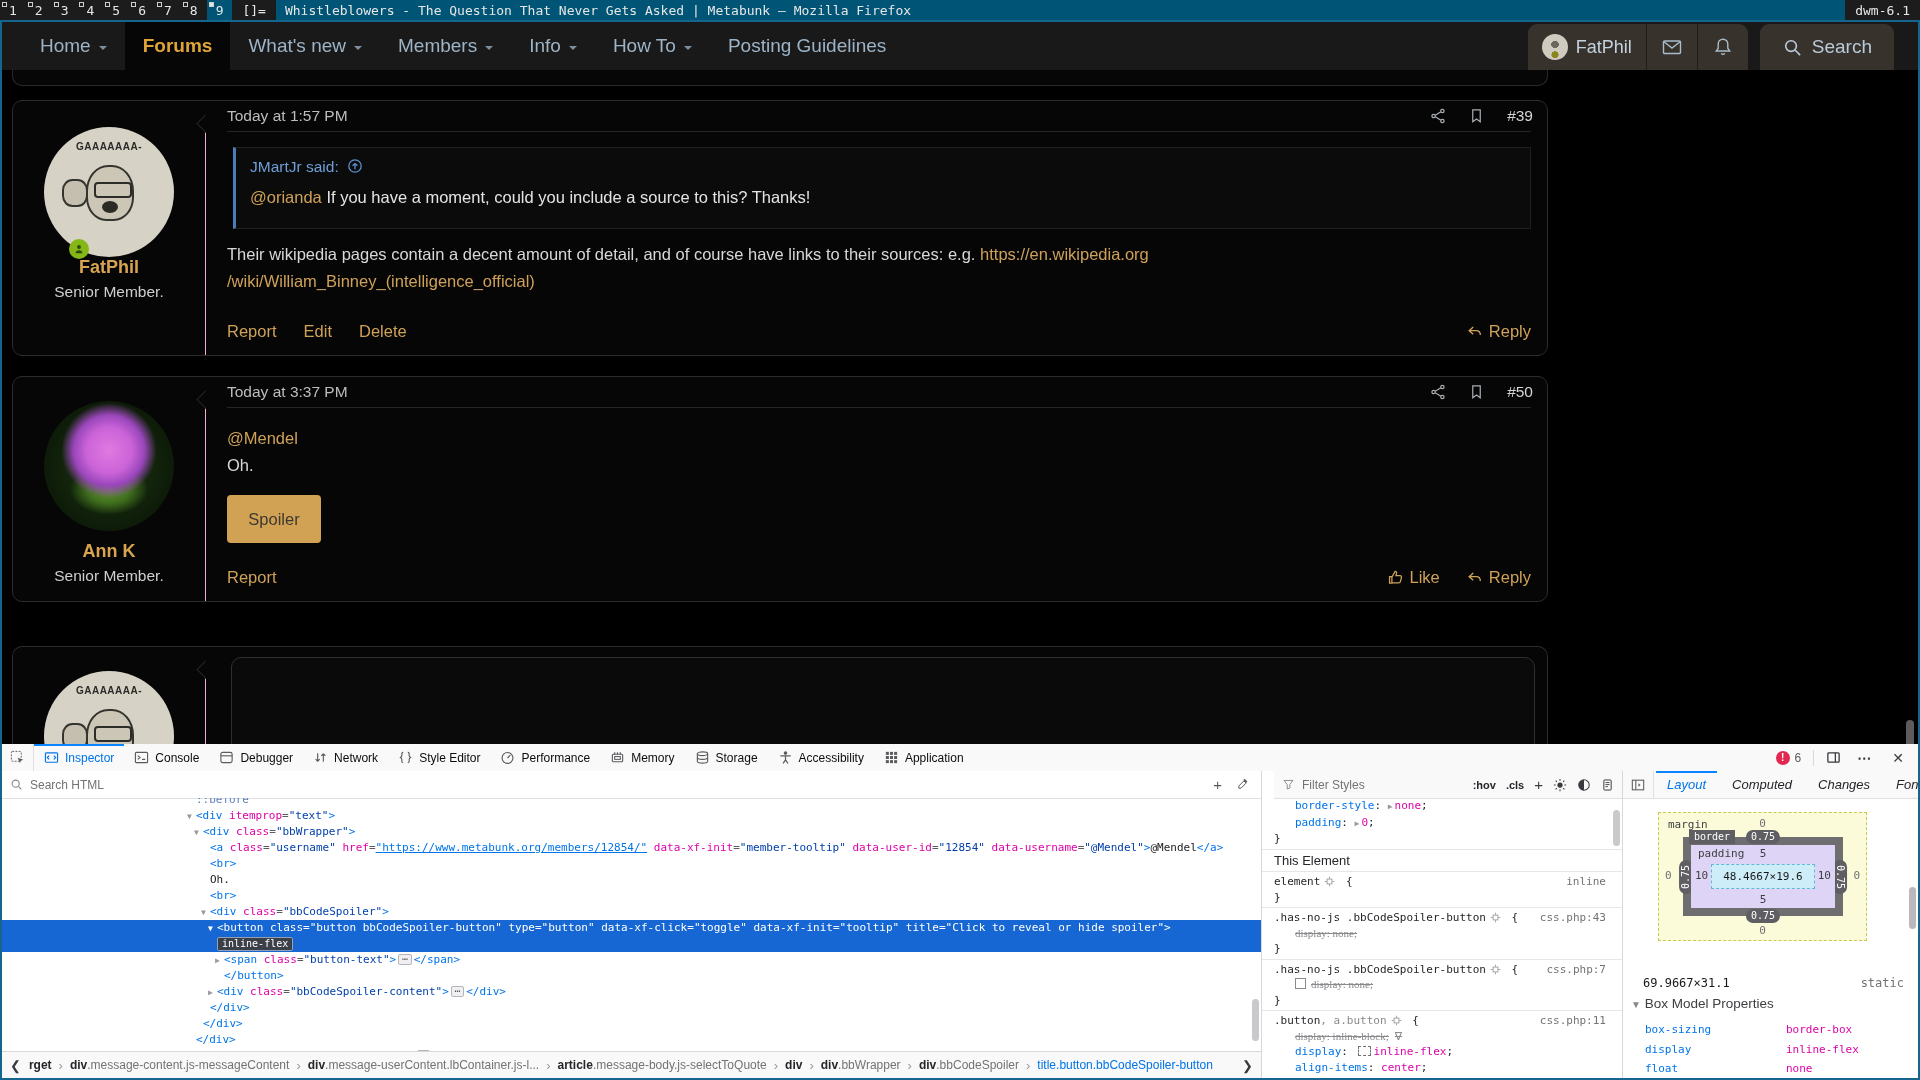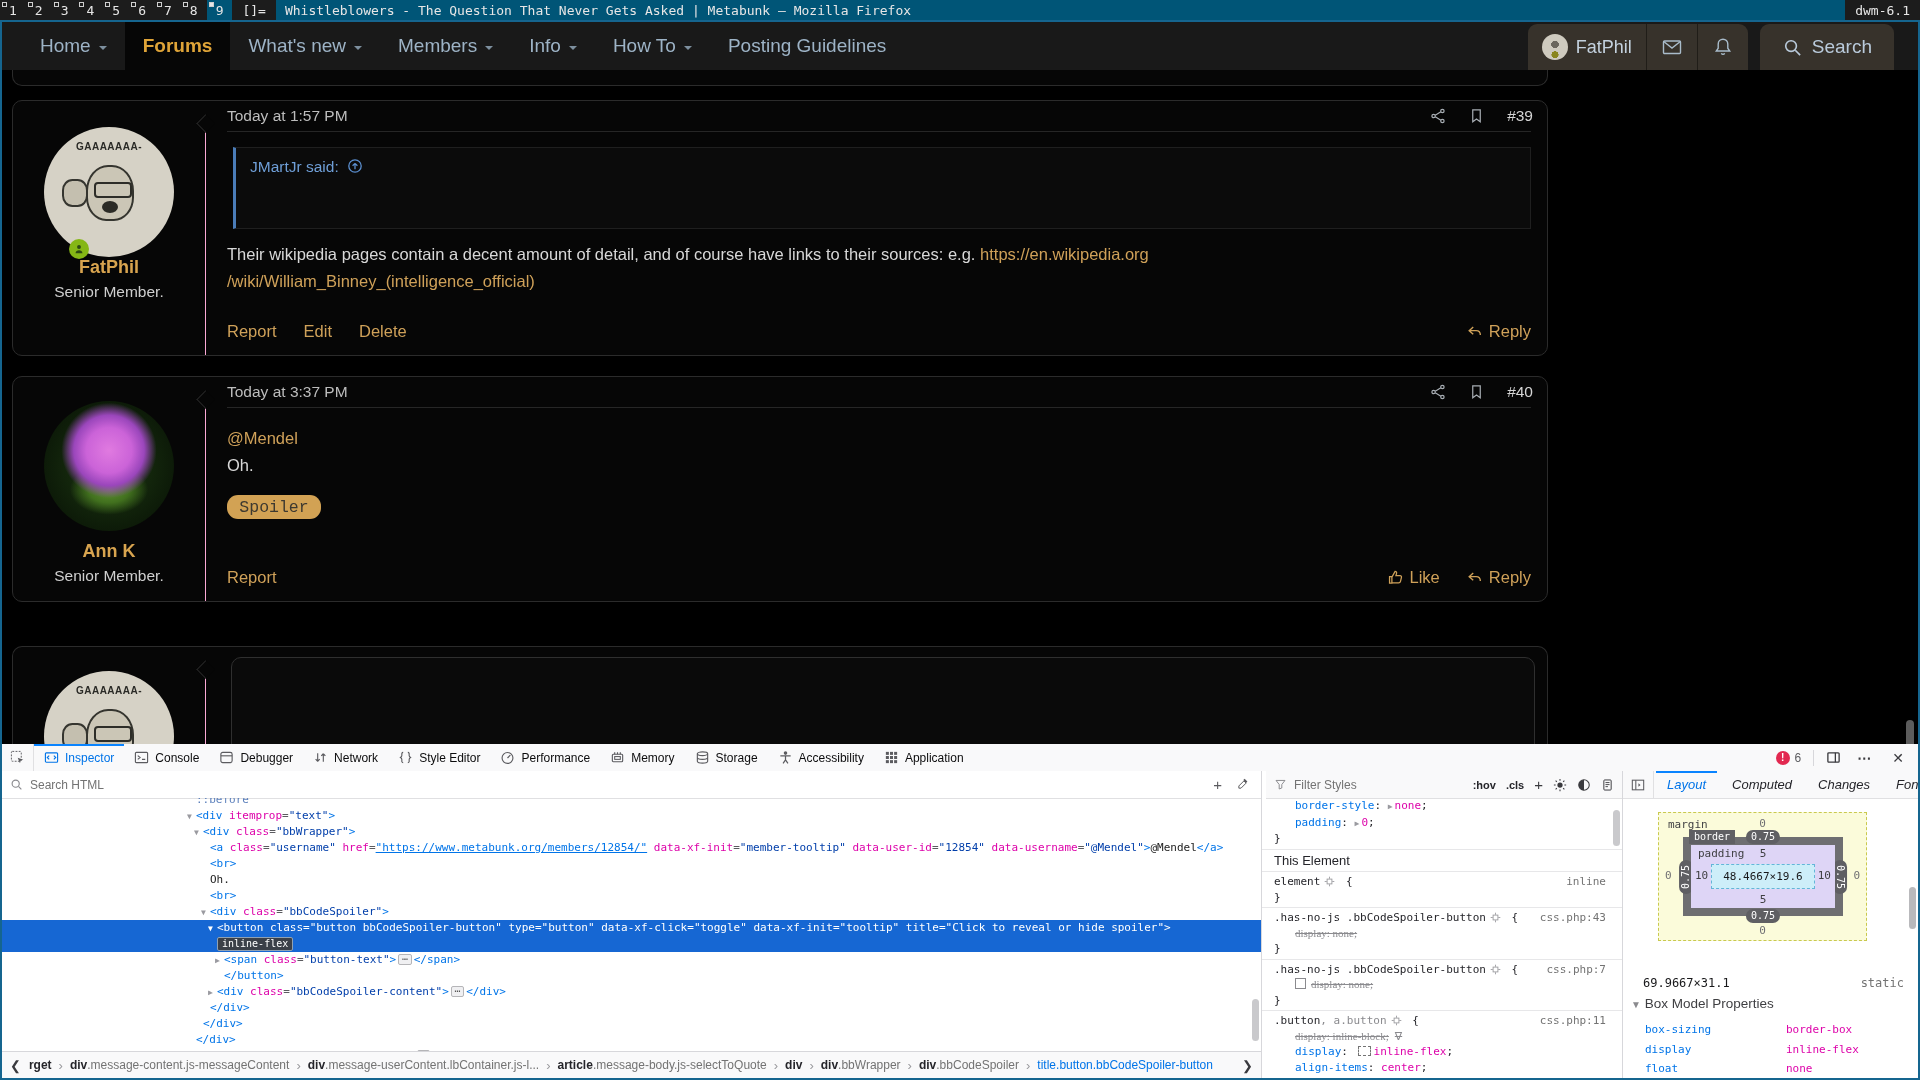--- a/index.html
+++ b/index.html
@@ -59,22 +59,22 @@
   .phline{position:absolute;left:214px;right:16px;top:30px;border-top:1px solid #262626;}
   .pbody{position:absolute;left:214px;right:16px;color:#d8d8d8;font-size:16.5px;line-height:27px;}
   .goldlink{color:#cfa159;cursor:pointer;text-decoration:none;}
   .quote{position:absolute;left:220px;right:16px;top:46px;height:82px;background:#0b0b0b;border:1px solid #1f1f1f;
          border-left:3px solid #4a7cb8;box-sizing:border-box;padding:10px 14px;}
   .quote .qattr{color:#6f9fd8;font-size:15.5px;display:flex;align-items:flex-start;gap:8px;}
   .quote .qtext{margin-top:12px;color:#e4e4e4;font-size:16.5px;}
   .actions{position:absolute;left:214px;right:16px;display:flex;align-items:center;gap:27px;font-size:16.5px;}
   .actions .right{margin-left:auto;display:flex;align-items:center;gap:26px;}
   .actlink{display:flex;align-items:center;gap:6px;color:#cfa159;cursor:pointer;}
-  .spoilerbtn{position:absolute;left:214px;width:94px;height:24px;background:#d2a254;border:none;border-radius:11px;
-              color:#3d3930;font-size:16.5px;font-family:Liberation Mono, monospace;cursor:pointer;}
+  .spoilerbtn{position:absolute;left:214px;width:94px;height:48px;background:#d2a254;border:none;border-radius:4px;
+              color:#3d3930;font-size:16.5px;font-family:Liberation Sans, sans-serif;cursor:pointer;}
   .editorbox{position:absolute;left:218px;right:12px;top:10px;height:110px;background:#0a0a0a;border:1px solid #2f2f2f;border-radius:10px;}
   .vscroll{position:absolute;right:4px;top:650px;width:8px;height:44px;background:#5c5c5c;border-radius:4px;}
   
   .devtools{position:absolute;left:0;right:0;top:722px;bottom:0;background:#fff;color:#0c0c0d;font-size:12px;}
   .dt-toolbar{position:absolute;top:0;left:0;right:0;height:27px;background:#f9f9fa;border-bottom:1px solid #d7d7db;
               display:flex;align-items:stretch;}
   .dt-pick{display:flex;align-items:center;padding:0 8px;border-right:1px solid #e0e0e2;}
   .dt-tab{display:flex;align-items:center;gap:6px;padding:0 10px;color:#0c0c0d;position:relative;cursor:pointer;}
   .dt-tab.active{color:#0074e8;}
   .dt-tab.active::before{content:"";position:absolute;top:0;left:0;right:0;height:2px;background:#0a84ff;}
@@ -113,21 +113,21 @@
           display:flex;align-items:center;overflow:hidden;font-size:12px;}
   .crumb{display:flex;align-items:center;white-space:nowrap;cursor:pointer;}
   .crumb .ctag{color:#25252a;font-weight:bold;}
   .crumb .ccls{color:#737373;}
   .crumb.active .ctag,.crumb.active .ccls{color:#0074e8;font-weight:normal;}
   .csep{color:#9a9a9e;margin:0 7px;font-size:13px;}
   .cnav{padding:0 8px;color:#3a3a3e;font-size:13px;}
   .cnav.rightpin{margin-left:auto;}
   
   .rulespane{position:absolute;left:1260px;top:27px;bottom:0;width:361px;border-right:1px solid #d7d7db;box-sizing:border-box;background:#fff;overflow:hidden;}
-  .filterrow{position:absolute;top:0;left:4px;right:0;height:27px;border-bottom:1px solid #e0e0e2;display:flex;align-items:center;color:#737373;background:#f9f9fa;}
+  .filterrow{position:absolute;top:0;left:12px;right:0;height:27px;border-bottom:1px solid #e0e0e2;display:flex;align-items:center;color:#737373;background:#f9f9fa;}
   .filterrow .ficons{margin-left:auto;display:flex;align-items:center;gap:10px;padding-right:8px;color:#0c0c0d;}
   .filterrow .tog{font-weight:bold;font-size:11px;color:#25252a;}
   .rulesbody{position:absolute;top:27px;left:0;right:0;bottom:0;font:11px "DejaVu Sans Mono",monospace;line-height:15.5px;overflow:hidden;}
   .rline{white-space:nowrap;position:relative;padding-left:12px;}
   .rline.decl{padding-left:33px;}
   .rline .rright{position:absolute;right:16px;top:0;color:#737373;}
   .rp{color:#0074e8;}
   .rv{color:#dd00a9;}
   .rsel{color:#25252a;}
   .rselg{color:#8a8a8e;}
@@ -334,20 +334,23 @@
         <div class="quote">
           <div class="qattr">
             <span>JMartJr said:</span>
             <span class="icon">
               <svg width="16" height="16" viewBox="0 0 16 16">
                   <circle cx="8" cy="8" r="6.2" fill="none" stroke="#5b8fd0" stroke-width="1.3"></circle>
                   <path d="M8 11.2V5.4M8 5.4L5.6 7.8M8 5.4l2.4 2.4" fill="none" stroke="#5b8fd0" stroke-width="1.3"></path>
                 </svg>
             </span>
           </div>
+          <div class="qtext">
+            <a class="goldlink">@orianda</a><span> If you have a moment, could you include a source to this? Thanks!</span>
+          </div>
         </div>
         <div class="pbody" style="top:140px;">
           <span>Their wikipedia pages contain a decent amount of detail, and of course have links to their sources: e.g. </span><a class="goldlink">https://en.wikipedia.org</a><br>
           <a class="goldlink">/wiki/William_Binney_(intelligence_official)</a>
         </div>
         <div class="actions" style="bottom:14px;">
           <a class="actlink">Report</a>
           <a class="actlink">Edit</a>
           <a class="actlink">Delete</a>
           <span class="right">
@@ -379,21 +382,21 @@
                   <circle cx="3.6" cy="8" r="1.7" fill="none" stroke="#a7adb3" stroke-width="1.2"></circle>
                   <circle cx="12.4" cy="13" r="1.7" fill="none" stroke="#a7adb3" stroke-width="1.2"></circle>
                   <path d="M5.2 7.2l5.7-3.4M5.2 8.8l5.7 3.4" stroke="#a7adb3" stroke-width="1.2"></path>
                 </svg>
             </span>
             <span class="icon">
               <svg width="15" height="16" viewBox="0 0 16 16">
                   <path d="M4 1.5h8V14.2l-4-3-4 3z" fill="none" stroke="#a7adb3" stroke-width="1.3"></path>
                 </svg>
             </span>
-            <span class="postnum">#40</span>
+            <span class="postnum">#50</span>
           </span>
         </div>
         <div class="phline"></div>
         <div class="pbody" style="top:48px;">
           <a class="goldlink">@Mendel</a><br>
           <span>Oh.</span>
         </div>
         <button class="spoilerbtn" style="top:118px;">Spoiler</button>
         <div class="actions" style="bottom:14px;">
           <a class="actlink">Report</a>

